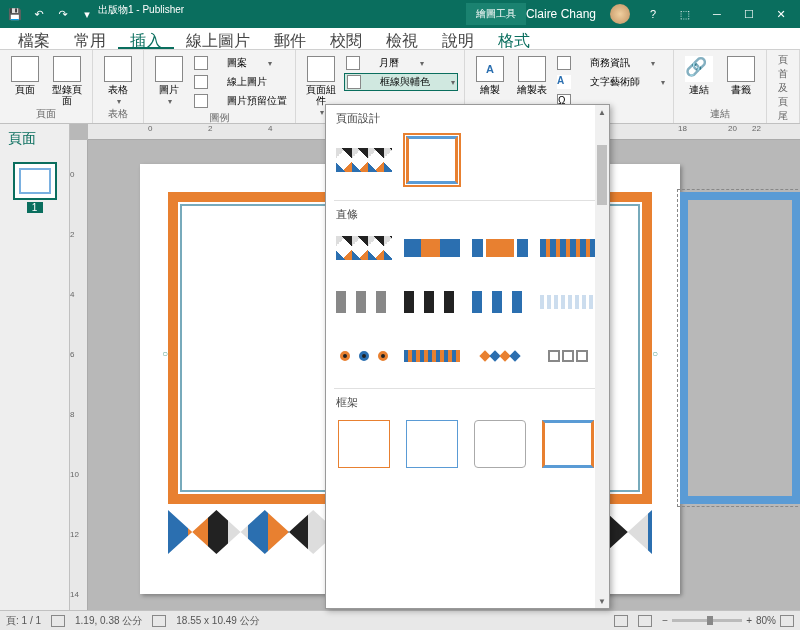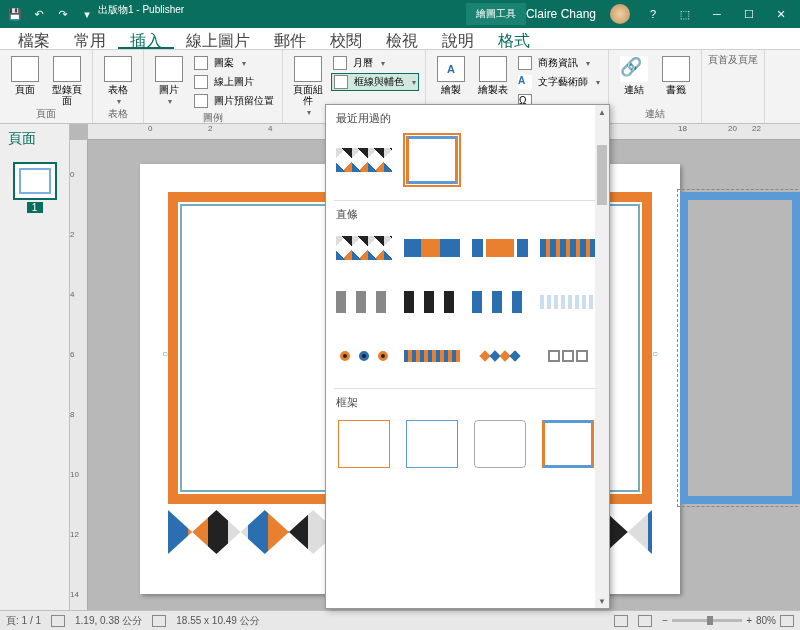--- a/index.html
+++ b/index.html
@@ -23,21 +23,21 @@
 .ribbon-tab.context { color: #0a6e5e; font-family: Liberation Serif, serif; }
 
 
 .ribbon { height: 74px; background: #f3f3f3; border-bottom: 1px solid #c0c0c0; display: flex; }
 .rgroup { border-right: 1px solid #d8d8d8; padding: 2px 6px; display: flex; flex-direction: column; }
 .rgroup-body { flex: 1; display: flex; align-items: flex-start; gap: 4px; }
 .rgroup-label { font-size: 10px; color: #666; text-align: center; padding-top: 1px; }
 .rbtn-lg { width: 38px; display: flex; flex-direction: column; align-items: center; gap: 2px; cursor: pointer; padding-top: 4px; }
 .rbtn-lg .ricon { width: 28px; height: 26px; background: #fff; border: 1px solid #888; position: relative; }
 .rbtn-lg .rlbl { font-size: 10px; text-align: center; line-height: 11px; }
-.rbtn-sm { height: 18px; display: flex; align-items: center; gap: 6px; cursor: pointer; font-size: 10px; padding: 0 2px; white-space: nowrap; }
+.rbtn-sm { height: 18px; display: flex; align-items: center; gap: 19px; cursor: pointer; font-size: 10px; padding: 0 2px; white-space: nowrap; }
 .rbtn-sm .smicon { width: 14px; height: 14px; background: #fff; border: 1px solid #888; }
 .rcol { display: flex; flex-direction: column; gap: 1px; padding-top: 2px; }
 .dropdown-arrow::after { content: "▾"; font-size: 8px; margin-left: 2px; color: #666; }
 
 
 .border-panel { position: absolute; left: 325px; top: 104px; width: 285px; height: 505px; background: #fff; border: 1px solid #999; box-shadow: 2px 2px 6px rgba(0,0,0,0.3); z-index: 100; overflow: hidden; }
 .border-panel .scrollbar { position: absolute; right: 0; top: 0; bottom: 0; width: 14px; background: #f0f0f0; }
 .border-panel .scrollbar .thumb { position: absolute; left: 2px; right: 2px; top: 40px; height: 60px; background: #c0c0c0; }
 .border-panel .scrollbar .arr { position: absolute; left: 0; right: 0; height: 14px; display: flex; align-items: center; justify-content: center; font-size: 8px; color: #666; }
 .bp-section-label { font-size: 11px; color: #444; padding: 6px 10px 4px; }
@@ -270,21 +270,21 @@
       <span style="top:450px">14</span>
   </div>
   <div class="page">
     <div class="border1"></div>
     <div class="tri-strip"></div>
     <div class="border2"></div>
   </div>
 </div>
 
 <div class="border-panel">
-  <div class="bp-section-label">最近用過的</div>
+  <div class="bp-section-label">頁面設計</div>
   <div class="bp-row">
     <div class="bp-item large">
         <div class="swatch-tri"></div>
       </div>
     <div class="bp-item large">
         <div class="swatch-frame sel">
           <div class="sf-inner" style="border-color:#5a9bd5 #e88030 #5a9bd5 #e88030"></div>
         </div>
       </div>
   </div>

